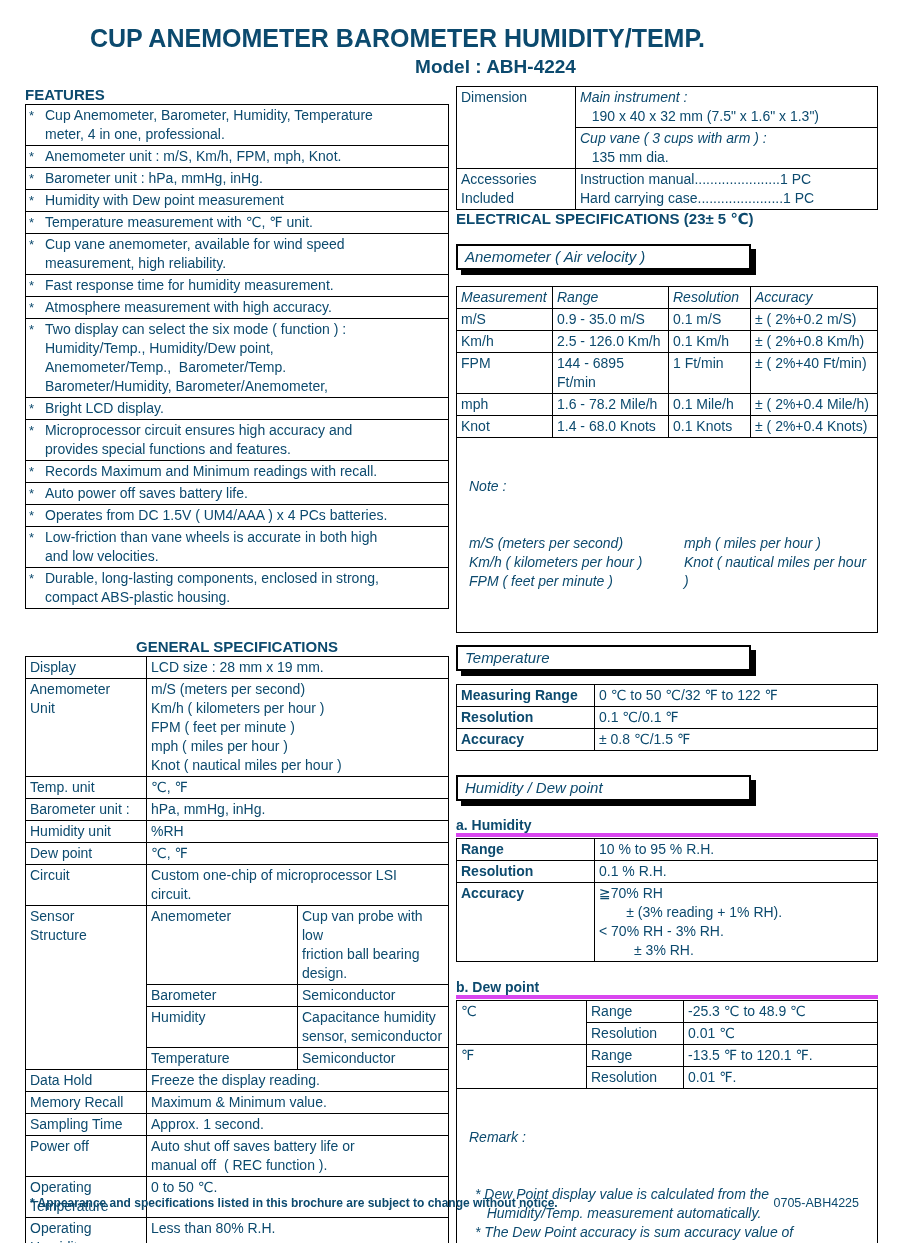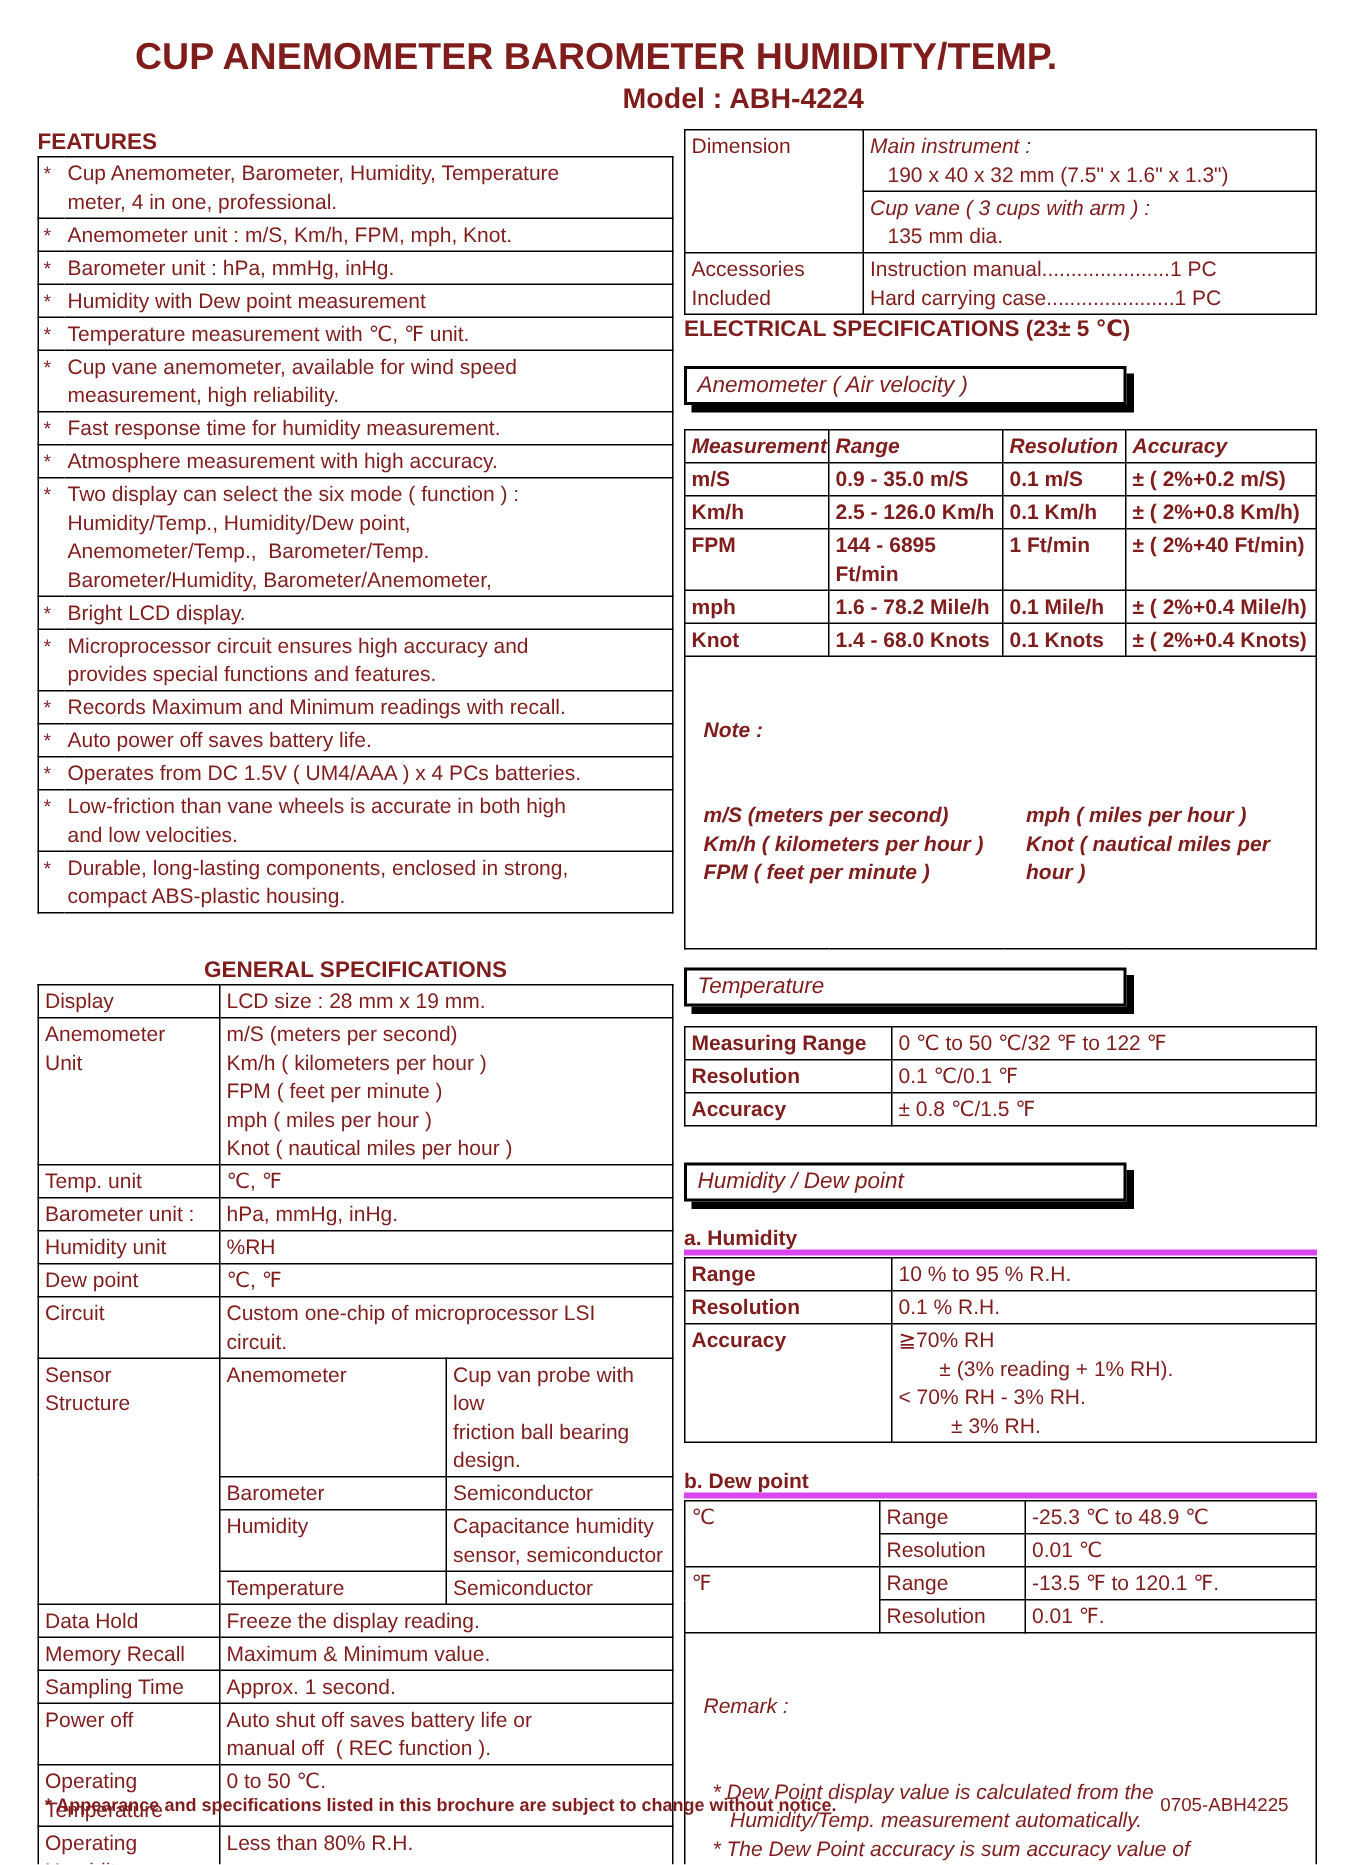--- a/index.html
+++ b/index.html
@@ -1,17 +1,17 @@
 <!DOCTYPE html>
 <html><head>
 <meta charset="utf-8">
 <style>
   html,body{margin:0;padding:0;background:#fff;}
   .page{
-    width:899px;height:1243px;background:#fff;color:#7f1d1d;position:relative;
+    width:899px;height:1243px;background:#fff;color:#0c4a6e;position:relative;
     font-family:"Liberation Sans","DejaVu Sans",sans-serif;overflow:hidden;
   }
   .doc-title{font-size:25px;font-weight:bold;margin:24px 0 0 90px;white-space:nowrap;}
   .doc-model{font-size:19px;font-weight:bold;margin:3px 0 0 92px;text-align:center;}
   .cols{display:flex;margin:8px 24px 0 25px;gap:7px;align-items:flex-start;}
   .col-left{width:424px;flex:none;}
   .col-right{width:422px;flex:none;}
   .sec-head{font-size:15px;font-weight:bold;margin:0 0 1px 0;}
   .sub-head{font-size:14px;font-weight:bold;margin:16px 0 1px 0;border-bottom:4px solid #d946ef;width:100%;}
   table{border-collapse:collapse;width:100%;table-layout:fixed;}
@@ -27,21 +27,21 @@
   .gen .sub{width:104px;}
   .gen-head{margin-top:29px;text-align:center;}
   
   .dim .lbl{width:110px;}
   
   .elec-head{}
   .banner{
     width:277px;border:2px solid #000;box-shadow:5px 5px 0 #000;background:#fff;
     font-size:15px;font-weight:normal;font-style:italic;padding:2px 7px 3px 7px;margin:16px 0 0 0;
   }
-  .tbl-gap{margin-top:16px;font-weight:bold;}
+  .tbl-gap{margin-top:16px;}
   .tbl-gap-sm{margin-top:13px;}
   
   .meas col.c1{width:96px;} .meas col.c2{width:116px;} .meas col.c3{width:82px;}
   .note-block{padding:1px 4px 3px 12px;}
   .note-cols{display:flex;}
   .note-cols .nl{width:215px;flex:none;}
   
   .kv .lbl{width:129px;font-weight:bold;}
   
   .dew col.c1{width:130px;} .dew col.c2{width:97px;}

